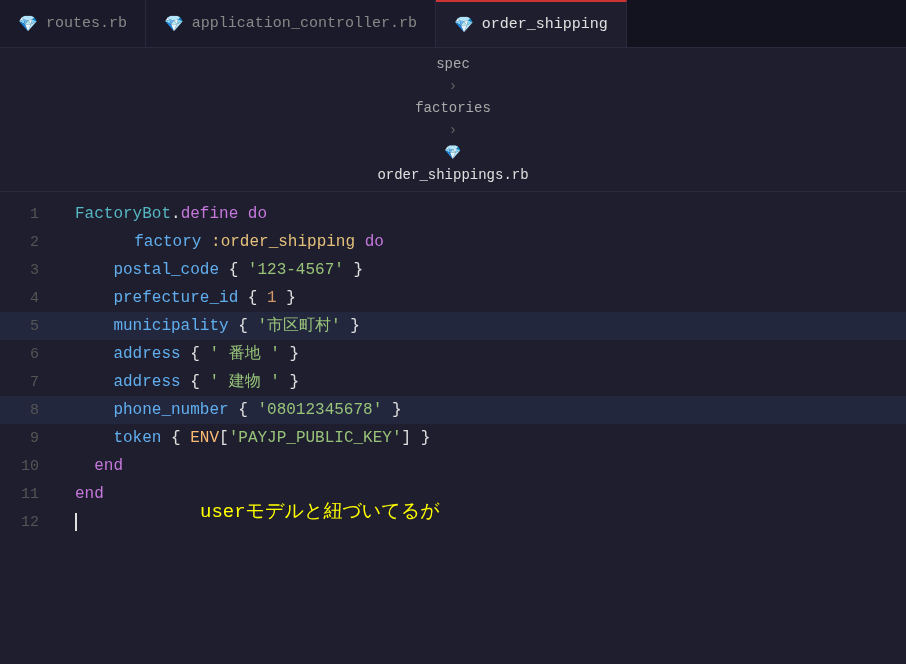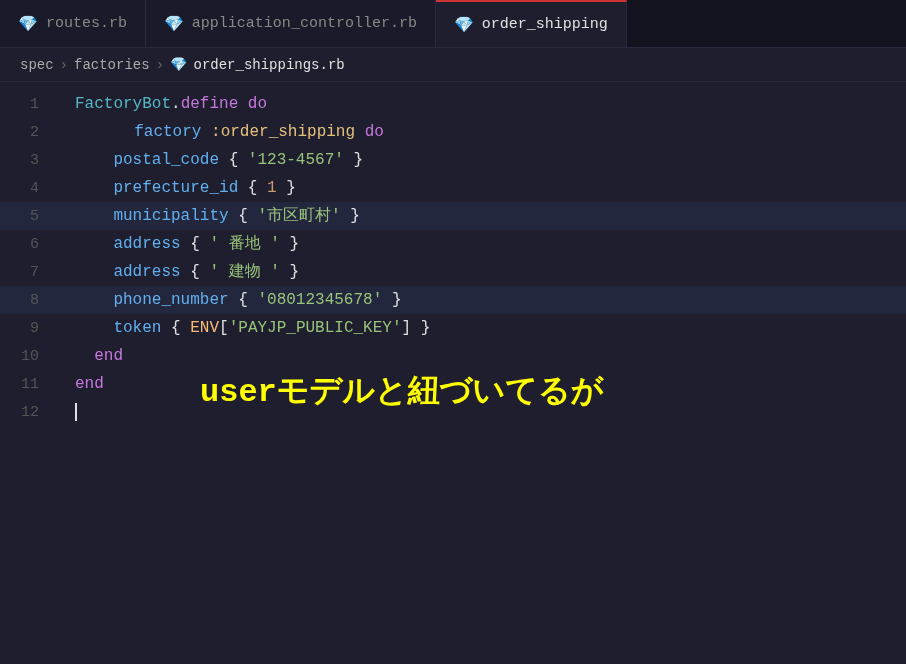--- a/index.html
+++ b/index.html
@@ -42,20 +42,21 @@
     
     .breadcrumb {
       display: flex;
       align-items: center;
       padding: 8px 20px;
       color: #aaa;
       font-size: 14px;
       gap: 6px;
       background: #1e1e2e;
       border-bottom: 1px solid #2a2a3e;
+      flex-direction: column;
     }
     .breadcrumb-sep { color: #666; }
     .breadcrumb-file { color: #e0e0e0; }
     .breadcrumb-icon { font-size: 14px; }
 
     
     .code-area {
       padding: 8px 0;
       background: #1e1e2e;
     }
@@ -110,22 +111,22 @@
     .c-number   { color: #d19a66; }   
     .c-env      { color: #fdba74; }   
     .c-bracket  { color: #e0e0e0; }   
     .c-plain    { color: #e0e0e0; }
 
     
     .annotation-box {
       position: absolute;
       left: 200px;
       bottom: 18px;
-      font-size: 32px;
-      font-weight: bold;
+      font-size: 19px;
+      font-weight: normal;
       color: #ffff00;
       line-height: 1.4;
       pointer-events: none;
     }
 
     .code-wrapper {
       position: relative;
     }
 
     

